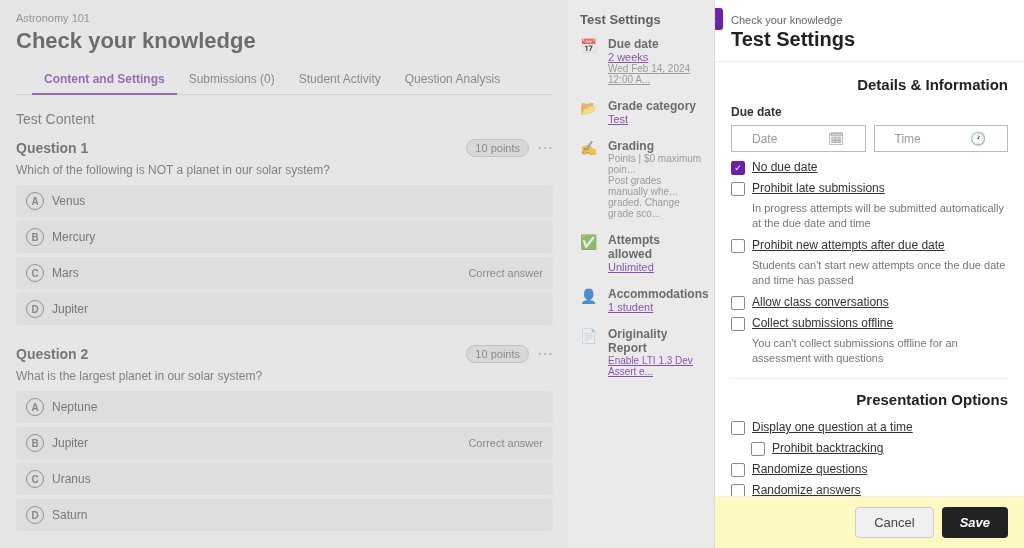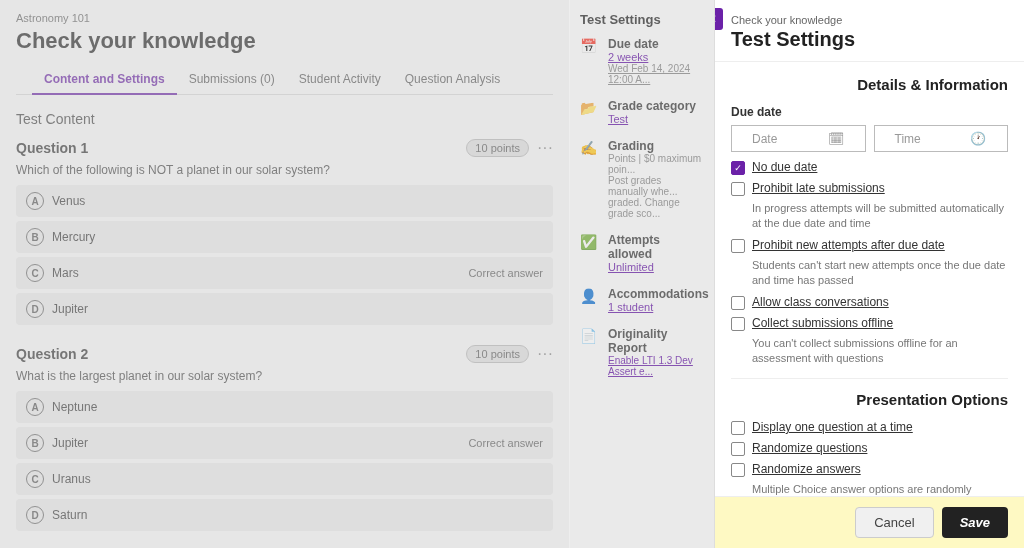--- a/index.html
+++ b/index.html
@@ -283,20 +283,24 @@
       <hr class="section-divider">
 
       <div class="presentation-section">
         <div class="section-title">Presentation Options</div>
 
         <div class="checkbox-row">
           <div class="checkbox-box"></div>
           <div class="checkbox-label">Display one question at a time</div>
         </div>
 
+        <div class="checkbox-row" style="padding-left:20px;">
+          <div class="checkbox-box"></div>
+          <div class="checkbox-label">Prohibit backtracking</div>
+        </div>
 
         <div class="checkbox-row">
           <div class="checkbox-box"></div>
           <div class="checkbox-label">Randomize questions</div>
         </div>
 
         <div class="checkbox-row">
           <div class="checkbox-box"></div>
           <div>
             <div class="checkbox-label">Randomize answers</div>

